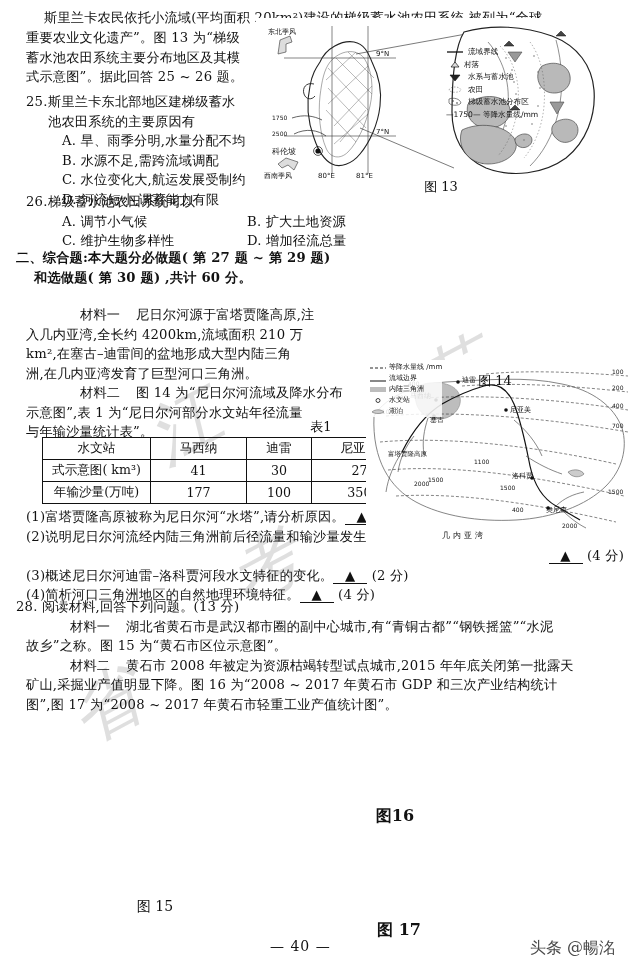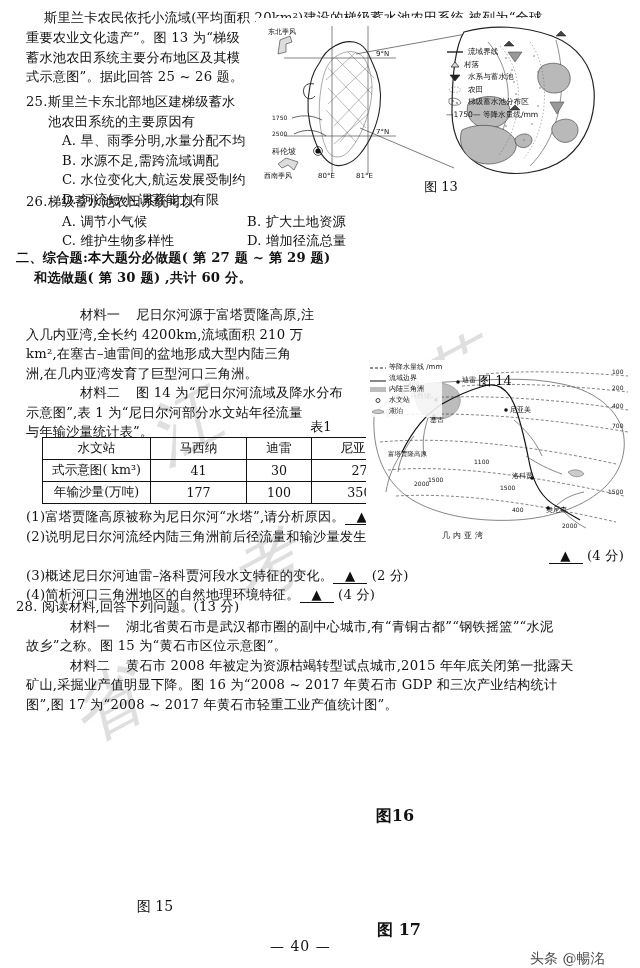--- a/index.html
+++ b/index.html
@@ -57,21 +57,21 @@
     color: rgba(150,150,150,.30);
     font-size: 70px;
     font-family: "DejaVu Serif", serif;
     font-style: italic;
     transform: rotate(-28deg);
     pointer-events: none;
     user-select: none;
   }
 
   .footer-num { position:absolute; font-size: 14px; letter-spacing:1px; }
-  .footer-tag { position:absolute; font-size: 14px; color:#4a4a4a;margin-top:12px; }
+  .footer-tag { position:absolute; font-size: 16px; color:#4a4a4a; }
 </style>
 </head>
 <body>
 
 <div class="page">
 
   <div class="wm" style="left:150px; top:380px;">江</div>
   <div class="wm" style="left:420px; top:330px;">苏</div>
   <div class="wm" style="left:70px; top:660px;">省</div>
   <div class="wm" style="left:380px; top:430px;">春</div>

